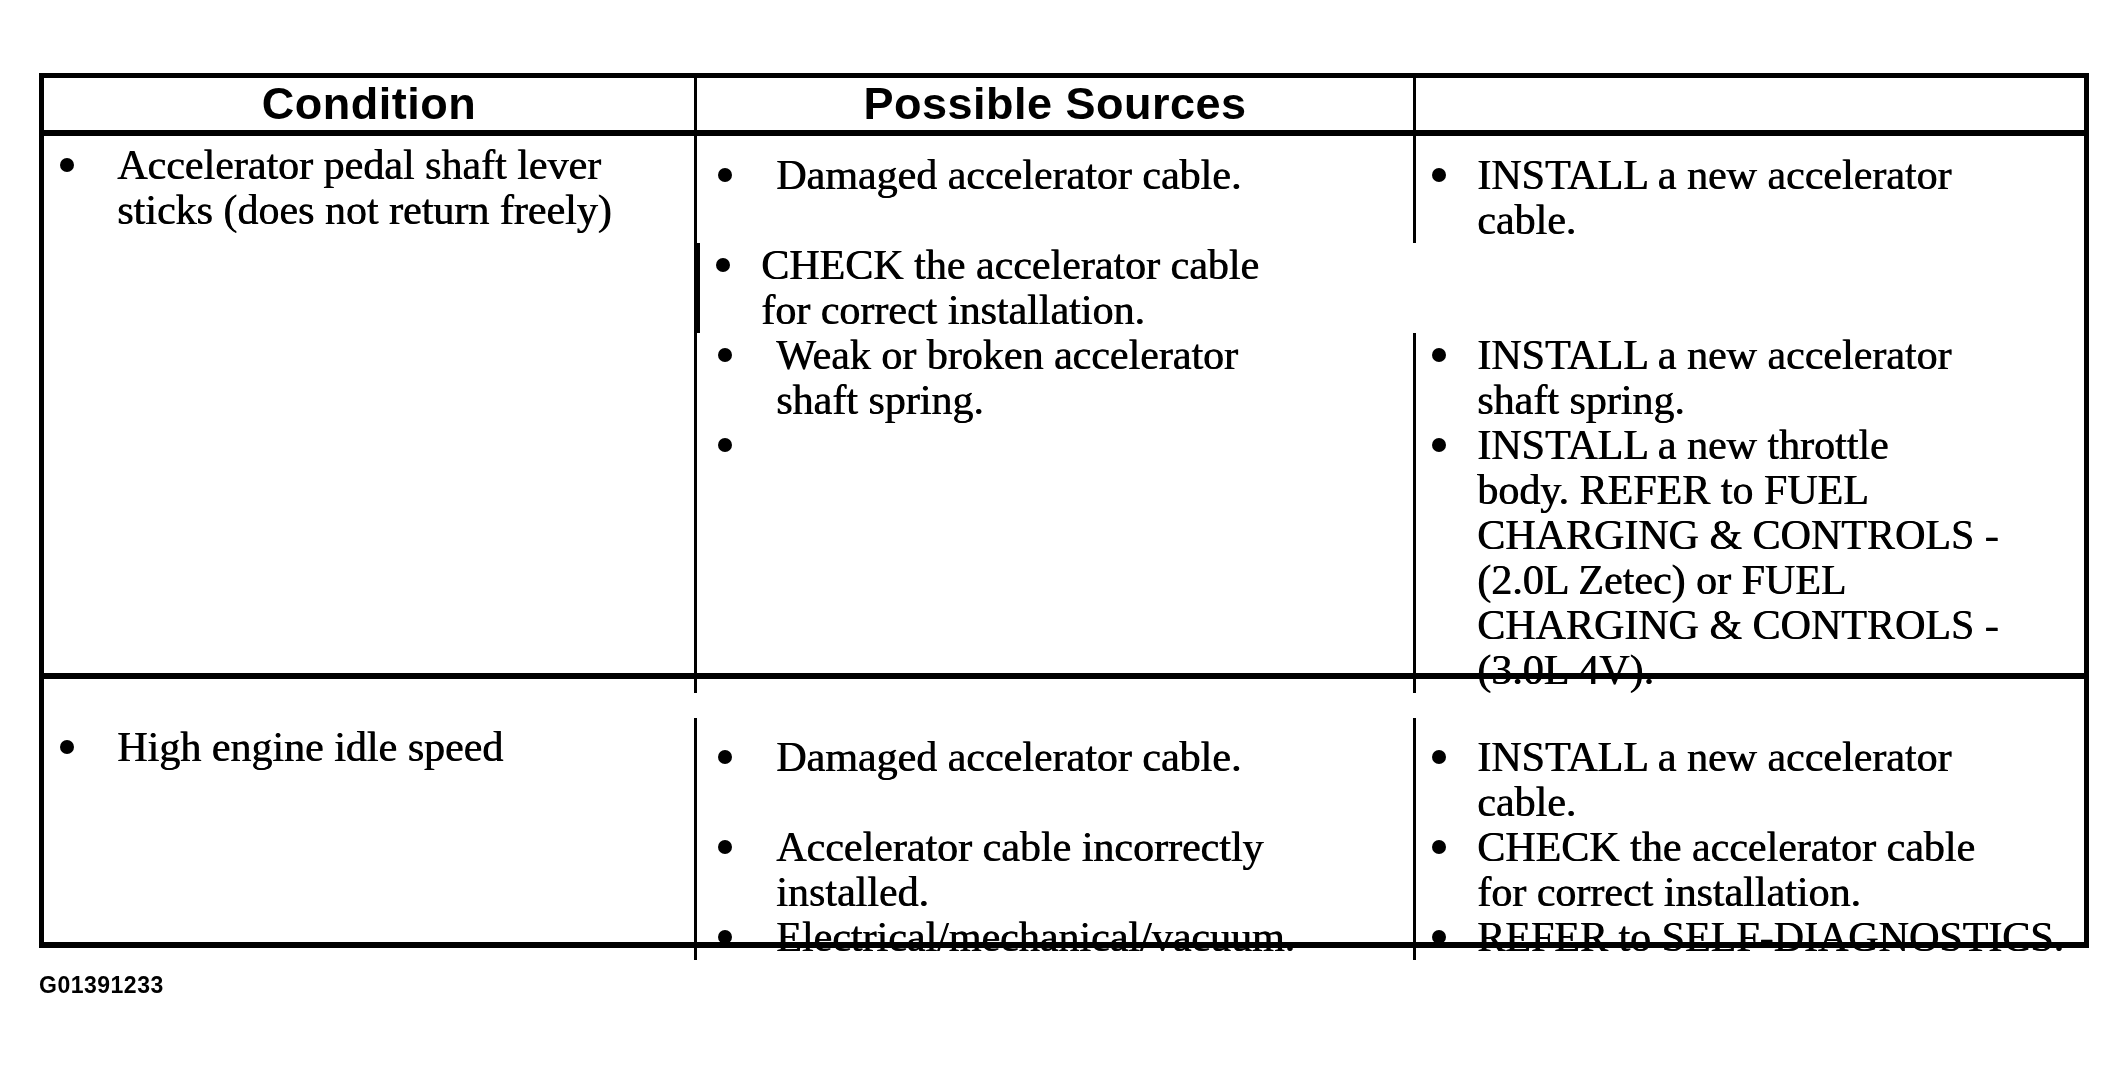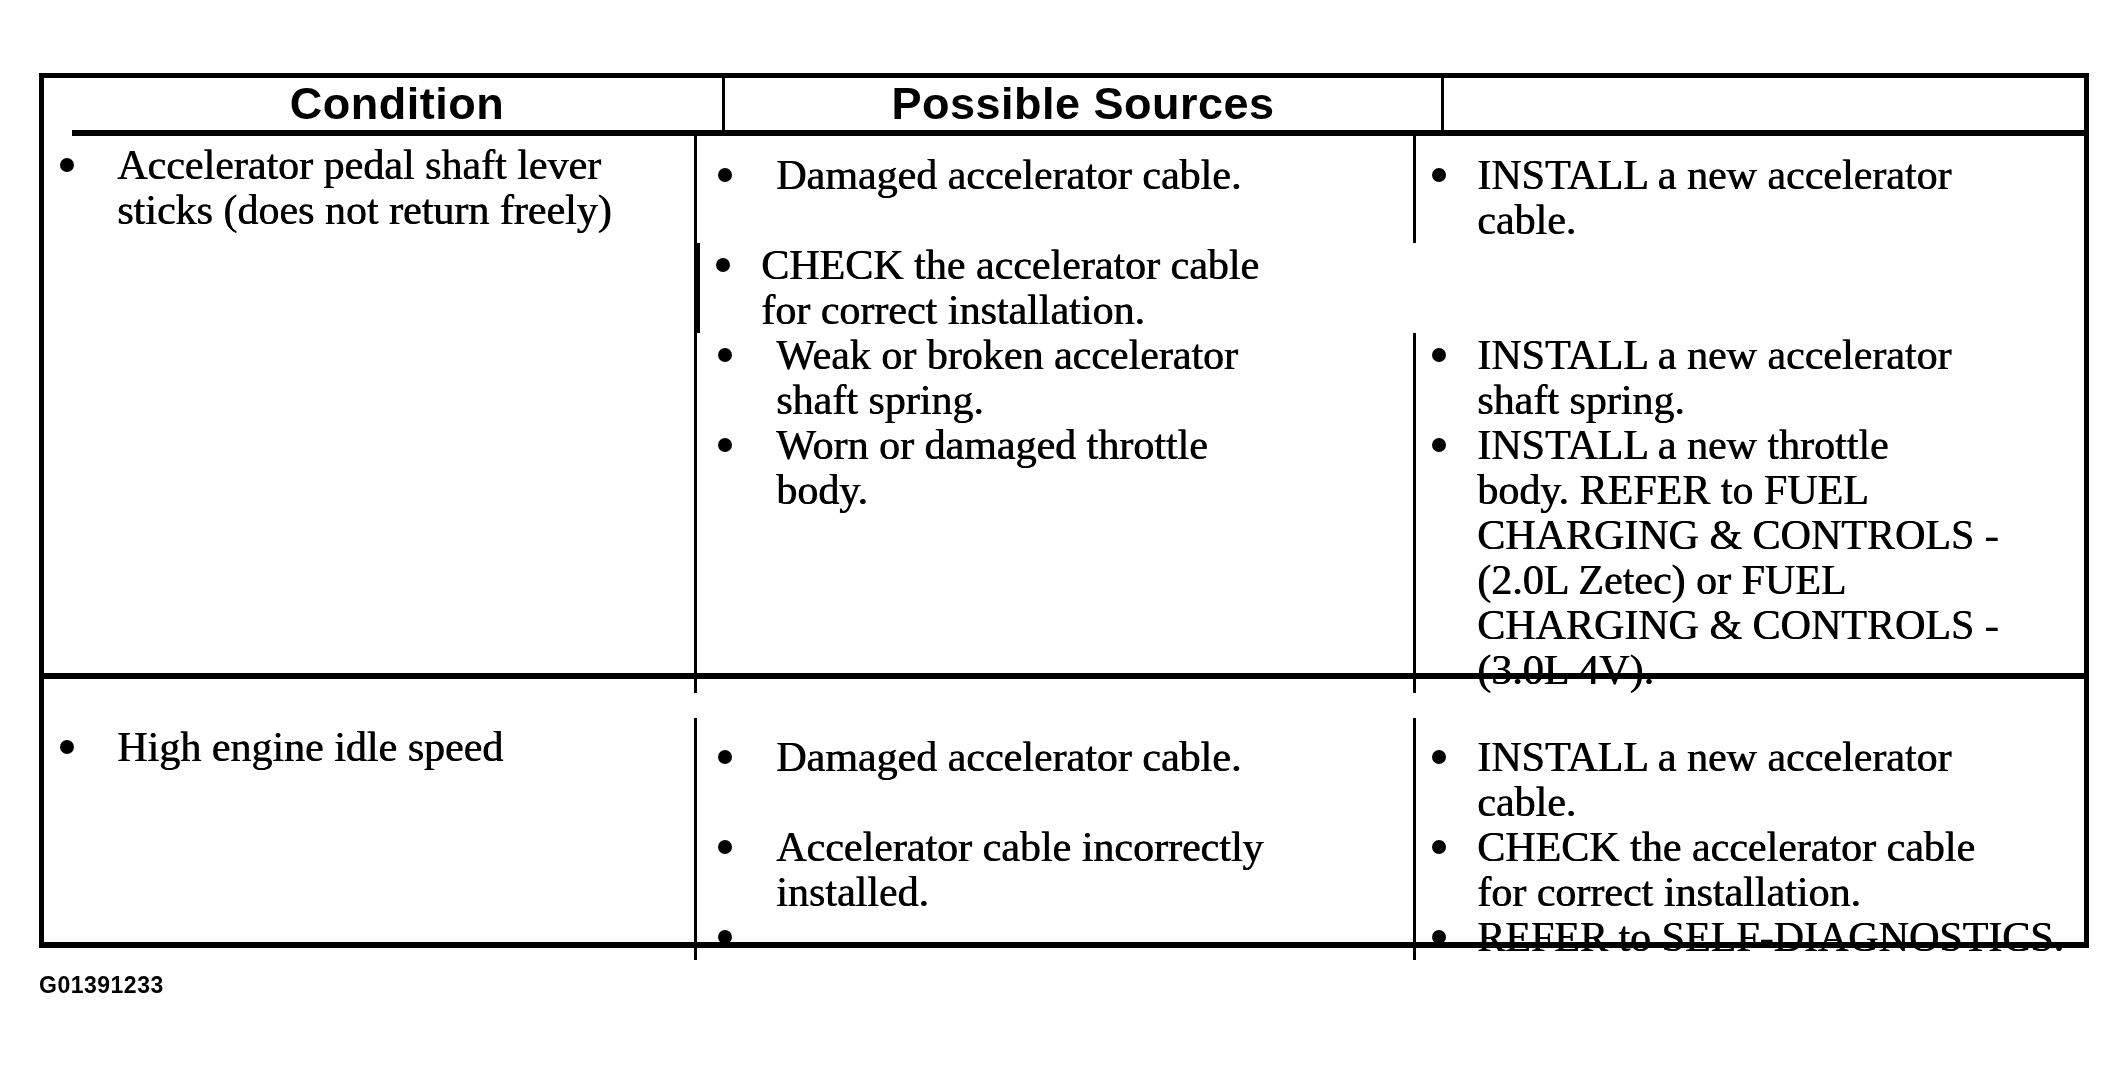--- a/index.html
+++ b/index.html
@@ -24,21 +24,20 @@
     display: flex;
     flex-direction: column;
   }
 
   
   .thead {
     display: grid;
     grid-template-columns: 653px 719px 1fr;
     height: 62px;
     border-bottom: 6px solid #000;
-    margin-left: 28px;
   }
   .th {
     display: flex;
     align-items: center;
     justify-content: center;
     font-family: "Liberation Sans", "DejaVu Sans", sans-serif;
     font-weight: 700;
     font-size: 45px;
     letter-spacing: 0.5px;
   }
@@ -164,22 +163,20 @@
             <span class="txt">INSTALL a new accelerator
 shaft spring.</span>
           </div>
         </div>
       </div>
 
       <div class="pair ph6">
         <div class="sub source">
           <div class="item">
             <span class="dot"></span>
-            <span class="txt">Worn or damaged throttle
-body.</span>
           </div>
         </div>
         <div class="sub action">
           <div class="item">
             <span class="dot"></span>
             <span class="txt">INSTALL a new throttle
 body. REFER to FUEL
 CHARGING &amp; CONTROLS -
 (2.0L Zetec) or FUEL
 CHARGING &amp; CONTROLS -
@@ -230,20 +227,21 @@
             <span class="txt">CHECK the accelerator cable
 for correct installation.</span>
           </div>
         </div>
       </div>
 
       <div class="pair ph1">
         <div class="sub source">
           <div class="item">
             <span class="dot"></span>
+            <span class="txt">Electrical/mechanical/vacuum.</span>
           </div>
         </div>
         <div class="sub action">
           <div class="item">
             <span class="dot"></span>
             <span class="txt">REFER to SELF-DIAGNOSTICS.</span>
           </div>
         </div>
       </div>
 

